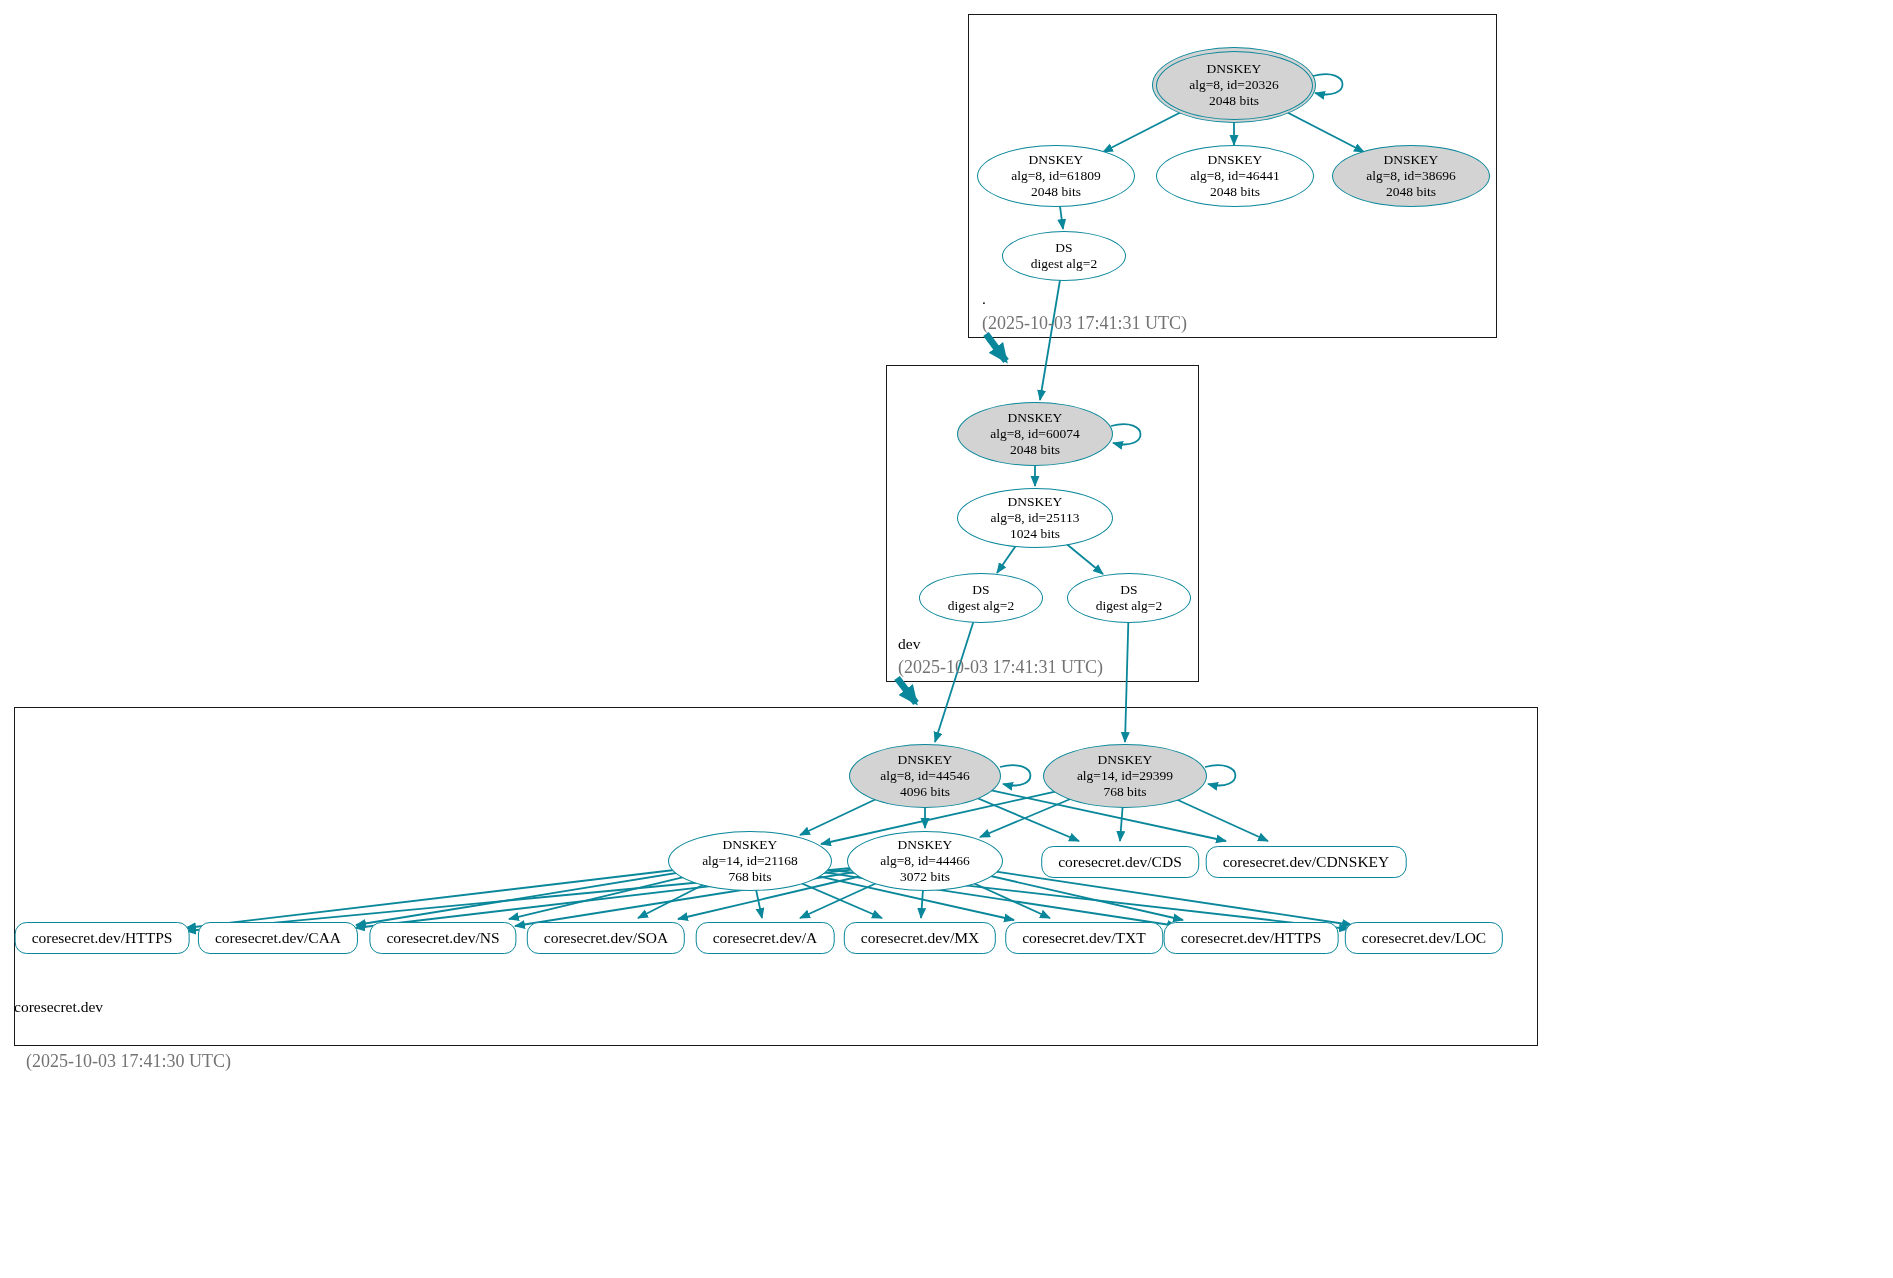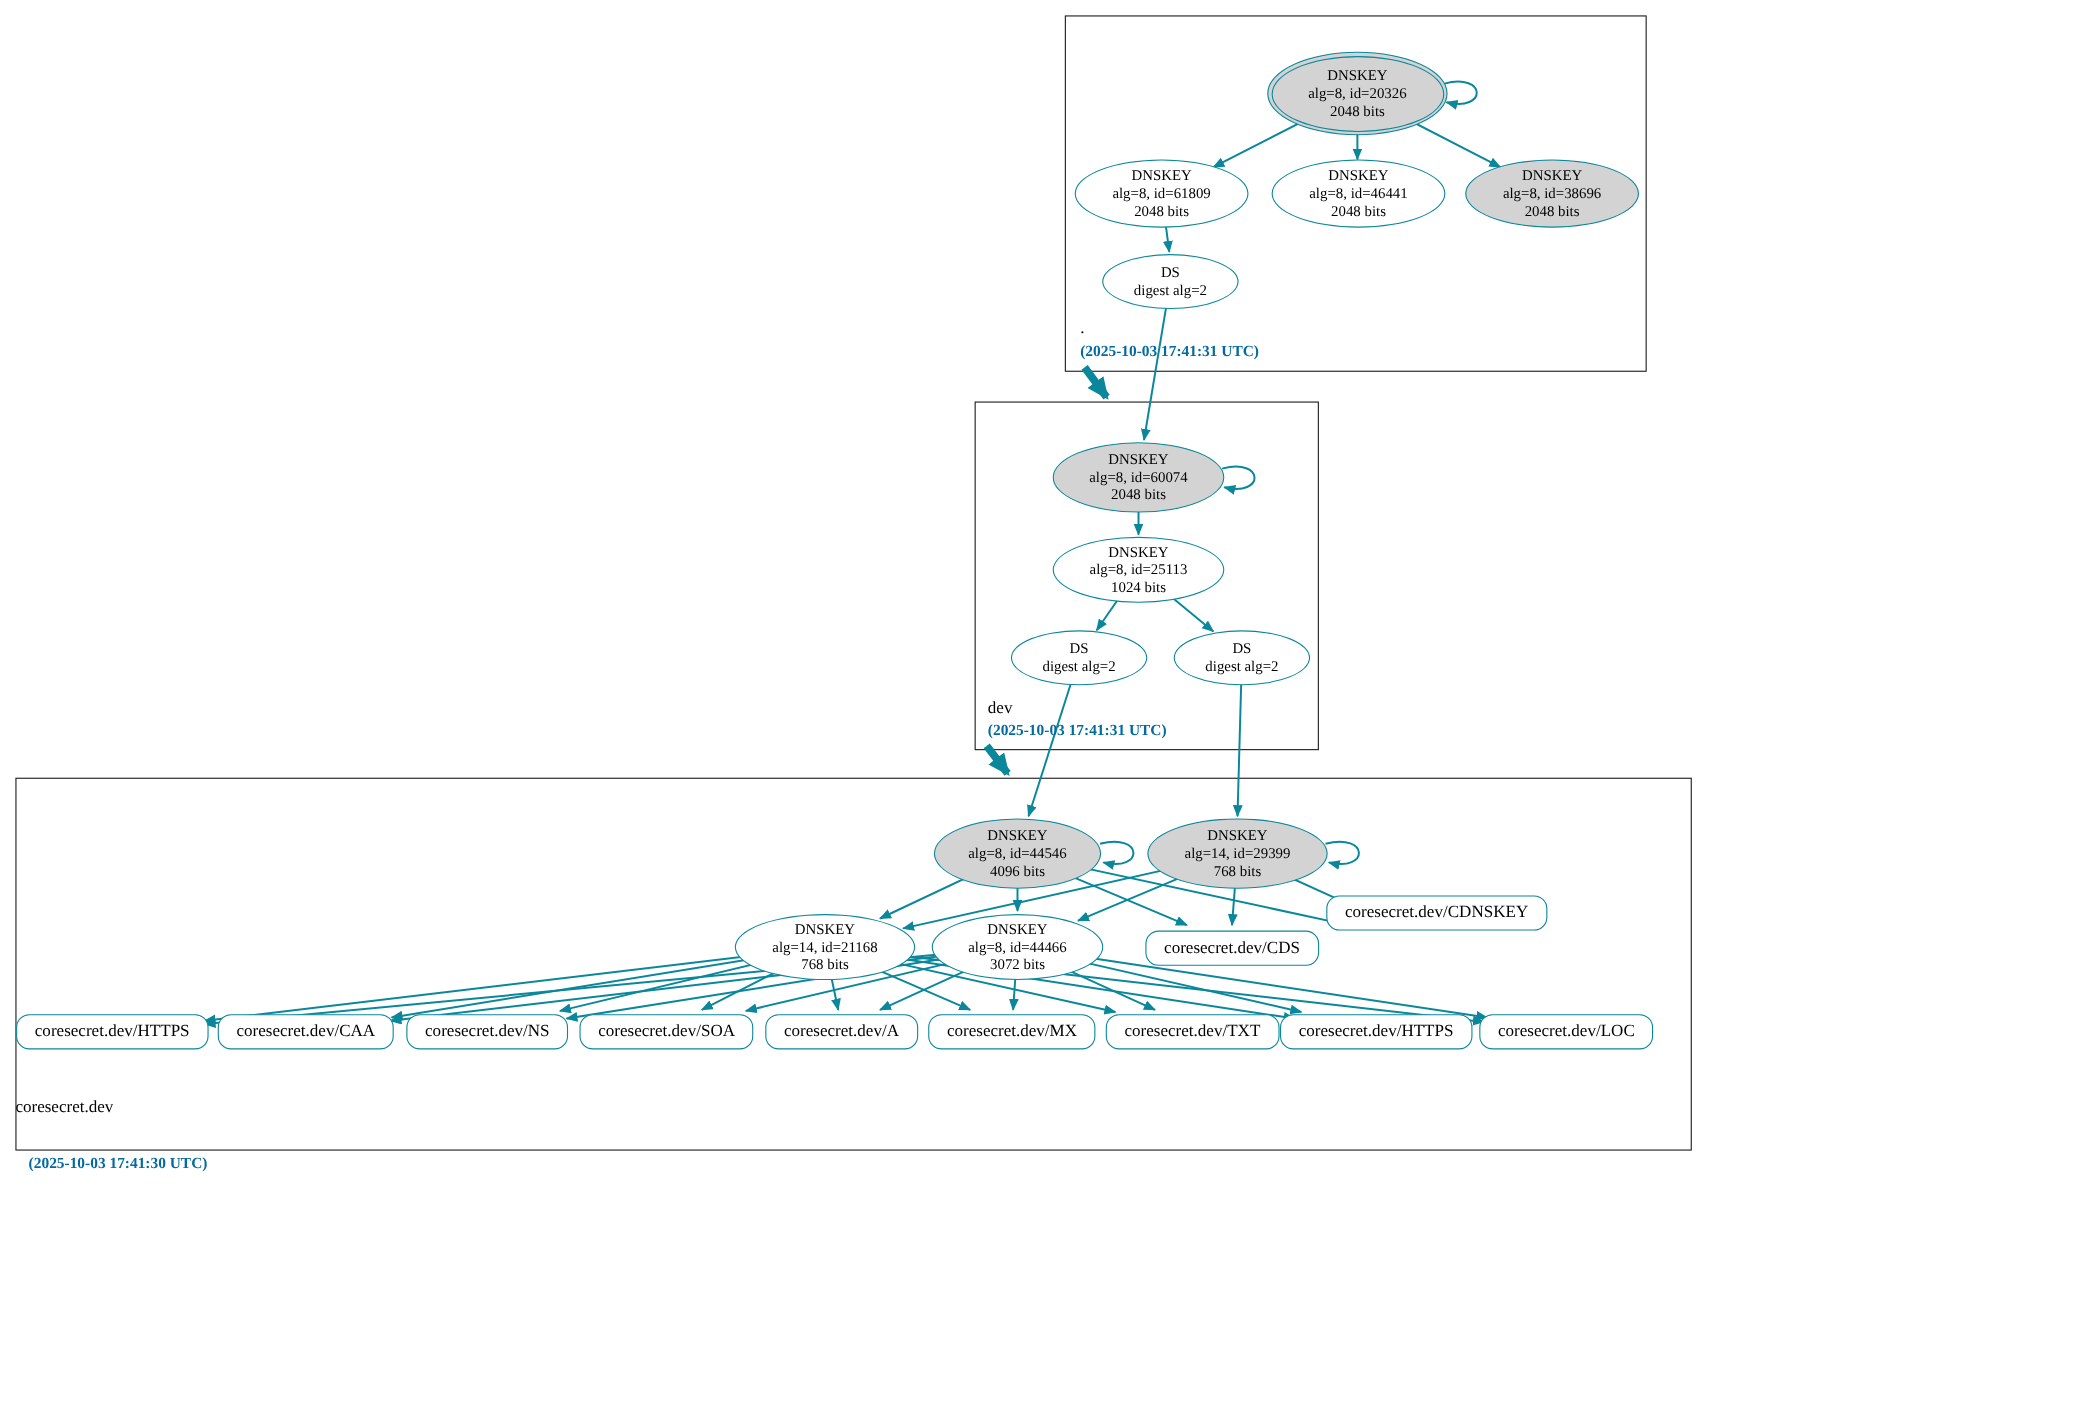--- a/index.html
+++ b/index.html
@@ -16,21 +16,21 @@
           display:flex; flex-direction:column; align-items:center; justify-content:center;
           text-align:center; background:#fff; border:1.6px solid #0a879a; color:#000; }
   .ellipse { border-radius:50%; }
   .ellipse .l { font-size:13.5px; line-height:1.18; white-space:nowrap; }
   .gray { background:#d3d3d3; }
   .double::after { content:""; position:absolute; inset:2.5px; border:1.6px solid #0a879a; border-radius:50%; pointer-events:none; }
 
   .rrbox { border-radius:12px; height:32px; padding:0 16px; font-size:15.5px; white-space:nowrap; flex-direction:row; }
 
   .zlabel { position:absolute; z-index:3; font-size:15.5px; color:#000; white-space:nowrap; }
-  .zts    { position:absolute; z-index:3; font-size:14px; color:#0369a1; white-space:nowrap;font-weight:bold; }
+  .zts    { position:absolute; z-index:3; font-size:18px; color:#737373; white-space:nowrap; }
 </style>
 </head>
 <body>
 
 <div id="canvas">
 
   <div class="cluster" style="left:968px;top:14px;width:529px;height:324px"></div>
   <div class="cluster" style="left:886px;top:365px;width:313px;height:317px"></div>
   <div class="cluster" style="left:14px;top:707px;width:1524px;height:339px"></div>
 
@@ -158,21 +158,21 @@
     <div class="l">alg=14, id=21168</div>
     <div class="l">768 bits</div>
   </div>
   <div class="node ellipse" style="left:925px;top:861px;width:156px;height:60px">
     <div class="l">DNSKEY</div>
     <div class="l">alg=8, id=44466</div>
     <div class="l">3072 bits</div>
   </div>
 
   <div class="node rrbox" style="left:1120px;top:862px">coresecret.dev/CDS</div>
-  <div class="node rrbox" style="left:1306px;top:830px">coresecret.dev/CDNSKEY</div>
+  <div class="node rrbox" style="left:1306px;top:862px">coresecret.dev/CDNSKEY</div>
 
   <div class="node rrbox" style="left:102px;top:938px">coresecret.dev/HTTPS</div>
   <div class="node rrbox" style="left:278px;top:938px">coresecret.dev/CAA</div>
   <div class="node rrbox" style="left:443px;top:938px">coresecret.dev/NS</div>
   <div class="node rrbox" style="left:606px;top:938px">coresecret.dev/SOA</div>
   <div class="node rrbox" style="left:765px;top:938px">coresecret.dev/A</div>
   <div class="node rrbox" style="left:920px;top:938px">coresecret.dev/MX</div>
   <div class="node rrbox" style="left:1084px;top:938px">coresecret.dev/TXT</div>
   <div class="node rrbox" style="left:1251px;top:938px">coresecret.dev/HTTPS</div>
   <div class="node rrbox" style="left:1424px;top:938px">coresecret.dev/LOC</div>

